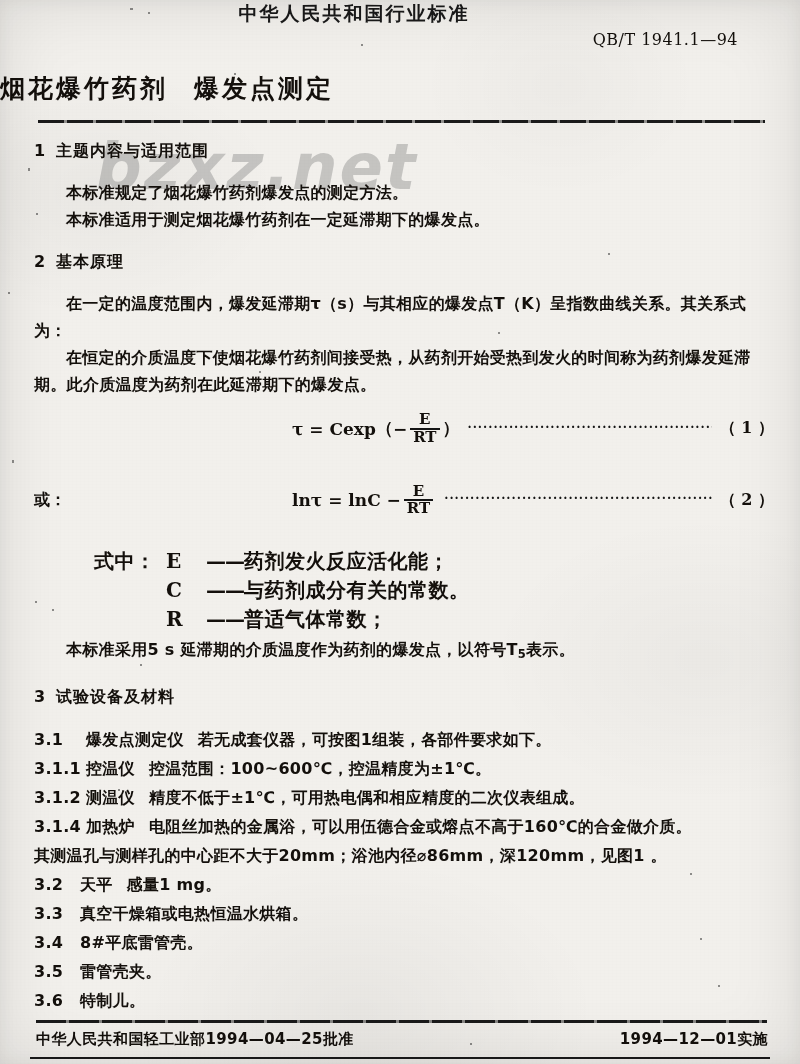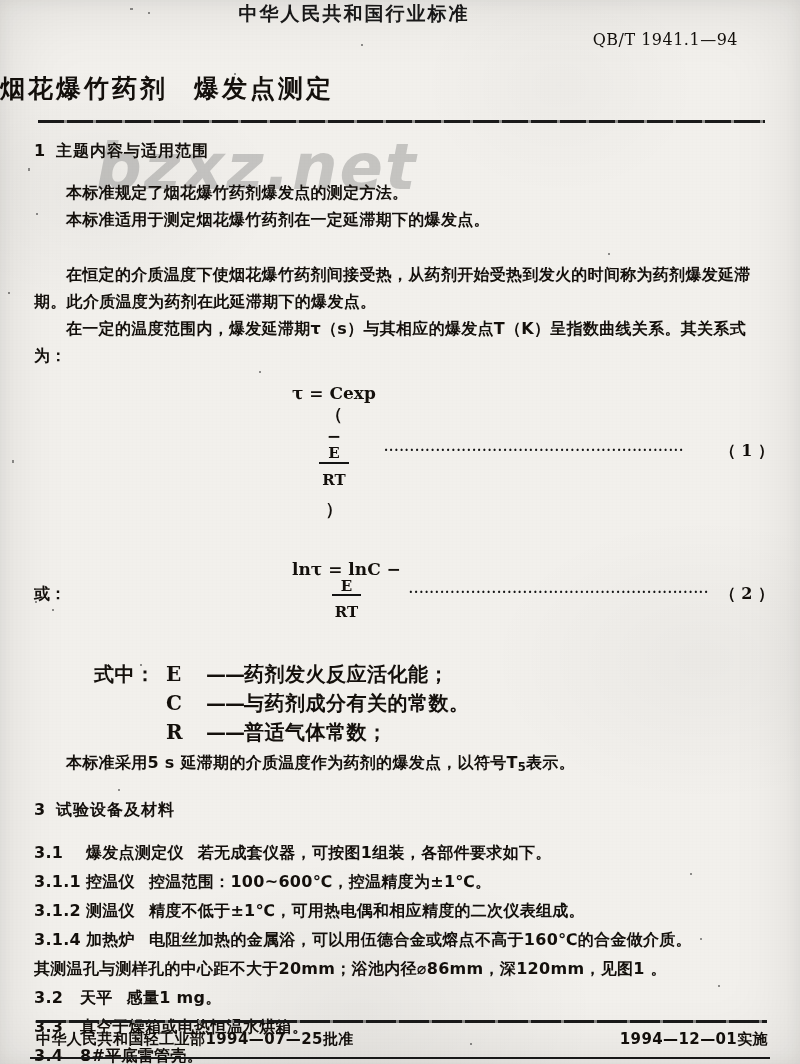--- a/index.html
+++ b/index.html
@@ -156,33 +156,32 @@
   .formula-lead {
     width: 88px;
     font-family: "DejaVu Sans", "Liberation Sans", sans-serif;
     font-size: 16px;
     font-weight: bold;
   }
   .formula-body {
     display: flex;
     align-items: center;
     white-space: nowrap;
-    flex-direction: column;
   }
   .frac {
     display: inline-flex;
     flex-direction: column;
     align-items: center;
     vertical-align: middle;
     margin: 0 3px;
     line-height: 1.05;
     font-size: 15px;
   }
   .frac .num { padding: 0 3px; }
-  .frac .den { padding: 9px 3px; border-top: 2px solid #141414; }
+  .frac .den { padding: 0 3px; border-top: 2px solid #141414; }
   .dots {
     flex: 1;
     overflow: hidden;
     white-space: nowrap;
     letter-spacing: 1px;
     font-size: 12px;
     margin: 0 8px;
     color: #151515;
     font-weight: bold;
     transform: translateY(-2px);
@@ -290,23 +289,26 @@
 
     <div class="sec-head">
       <span class="sec-num">1</span><span>主题内容与适用范围</span>
     </div>
     <div class="gap-sm"></div>
     <p class="para indent">本标准规定了烟花爆竹药剂爆发点的测定方法。</p>
     <p class="para indent">本标准适用于测定烟花爆竹药剂在一定延滞期下的爆发点。</p>
 
     <div class="gap-md"></div>
 
+    <div class="sec-head">
+      <span class="sec-num">2</span><span>基本原理</span>
+    </div>
     <div class="gap-sm"></div>
+    <p class="para indent">在一定的温度范围内，爆发延滞期τ（s）与其相应的爆发点T（K）呈指数曲线关系。其关系式为：</p>
     <p class="para indent">在恒定的介质温度下使烟花爆竹药剂间接受热，从药剂开始受热到发火的时间称为药剂爆发延滞期。此介质温度为药剂在此延滞期下的爆发点。</p>
-    <p class="para indent">在一定的温度范围内，爆发延滞期τ（s）与其相应的爆发点T（K）呈指数曲线关系。其关系式为：</p>
 
     <div class="formula-row">
       <span class="formula-lead"></span>
       <span style="width:170px;"></span>
       <span class="formula-body">
         <span>τ = Cexp</span>
         <span>（</span>
         <span>−</span>
         <span class="frac">
           <span class="num">E</span>
@@ -384,21 +386,21 @@
       <span class="no-wide">3.5</span><span>雷管壳夹。</span>
     </p>
     <p class="clause">
       <span class="no-wide">3.6</span><span>特制儿。</span>
     </p>
 
   </div>
 
   <div class="rule-bot"></div>
   <div class="footer">
-    <span class="footer-left">中华人民共和国轻工业部1994—07—25批准</span>
+    <span class="footer-left">中华人民共和国轻工业部1994—04—25批准</span>
     <span class="footer-right">1994—12—01实施</span>
   </div>
   <div class="rule-bot2"></div>
 
   <div class="speck" style="left:130px; top:8px;  width:3px; height:2px;"></div>
   <div class="speck" style="left:148px; top:12px; width:2px; height:2px;"></div>
   <div class="speck" style="left:361px; top:44px; width:2px; height:2px;"></div>
   <div class="speck" style="left:234px; top:73px; width:2px; height:2px;"></div>
   <div class="speck" style="left:28px;  top:168px; width:2px; height:3px;"></div>
   <div class="speck" style="left:36px;  top:213px; width:2px; height:2px;"></div>

